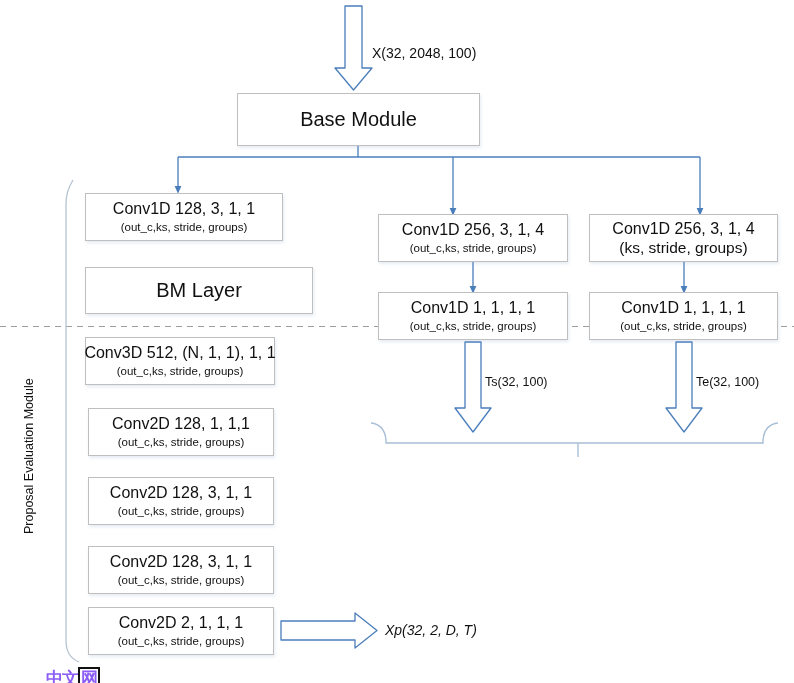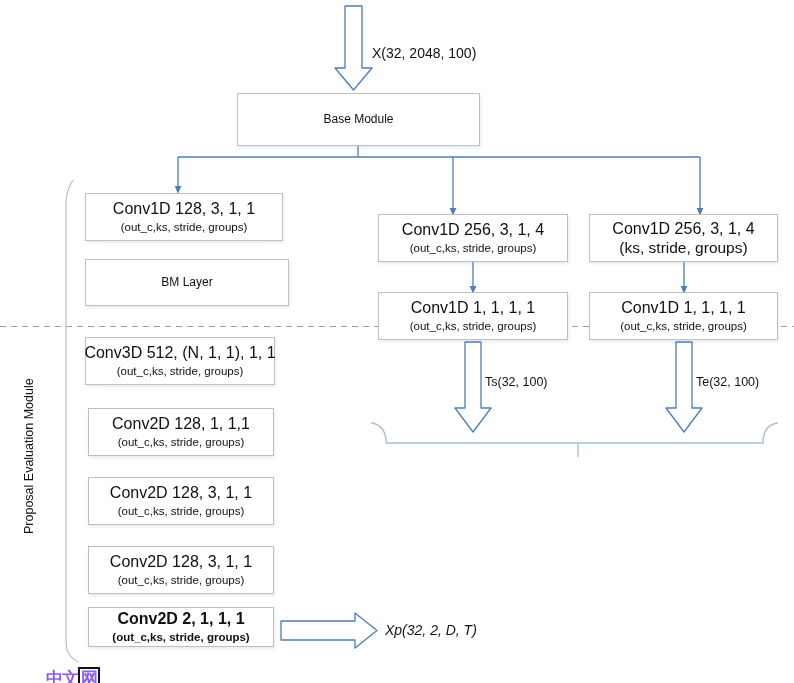--- a/index.html
+++ b/index.html
@@ -12,21 +12,21 @@
 
   .box{
     position:absolute;box-sizing:border-box;background:#ffffff;
     border:1px solid #bfbfbf;
     box-shadow:1px 2px 3px rgba(130,160,200,.20);
     display:flex;flex-direction:column;align-items:center;justify-content:center;
     text-align:center;line-height:1.12;
   }
   .box .t1{font-size:16px;color:#101010;white-space:nowrap;}
   .box .t2{font-size:11.5px;color:#101010;white-space:nowrap;margin-top:3px;}
-  .box.single .t1{font-size:12px;}
+  .box.single .t1{font-size:20px;}
   .box.bigsub .t2{font-size:15.5px;margin-top:1px;}
 
   .lbl{position:absolute;font-size:12.5px;color:#111;white-space:nowrap;}
   .lbl.big{font-size:14px;text-align:center;}
   .lbl.module{font-size:12.5px;}
 
   .vlabel{
     position:absolute;font-size:12.5px;color:#111;white-space:nowrap;
     transform-origin:0 0;transform:rotate(-90deg);
   }
@@ -90,21 +90,21 @@
 
   <div class="box single" style="left:237px;top:93px;width:243px;height:53px;">
     <div class="t1">Base Module</div>
   </div>
 
   <div class="box" style="left:85px;top:193px;width:198px;height:48px;">
     <div class="t1">Conv1D 128, 3, 1, 1</div>
     <div class="t2">(out_c,ks, stride, groups)</div>
   </div>
 
-  <div class="box single" style="left:85px;top:259px;width:204px;height:47px;">
+  <div class="box single" style="left:85px;top:267px;width:228px;height:47px;">
     <div class="t1">BM Layer</div>
   </div>
 
   <div class="box" style="left:85px;top:337px;width:190px;height:48px;">
     <div class="t1">Conv3D 512, (N, 1, 1), 1, 1</div>
     <div class="t2">(out_c,ks, stride, groups)</div>
   </div>
 
   <div class="box" style="left:88px;top:408px;width:186px;height:48px;">
     <div class="t1">Conv2D 128, 1, 1,1</div>
@@ -114,21 +114,21 @@
   <div class="box" style="left:88px;top:477px;width:186px;height:48px;">
     <div class="t1">Conv2D 128, 3, 1, 1</div>
     <div class="t2">(out_c,ks, stride, groups)</div>
   </div>
 
   <div class="box" style="left:88px;top:546px;width:186px;height:48px;">
     <div class="t1">Conv2D 128, 3, 1, 1</div>
     <div class="t2">(out_c,ks, stride, groups)</div>
   </div>
 
-  <div class="box" style="left:88px;top:607px;width:186px;height:40px;font-weight:bold;">
+  <div class="box" style="left:88px;top:607px;width:186px;height:48px;">
     <div class="t1">Conv2D 2, 1, 1, 1</div>
     <div class="t2">(out_c,ks, stride, groups)</div>
   </div>
 
   <div class="box" style="left:378px;top:214px;width:190px;height:48px;">
     <div class="t1">Conv1D 256, 3, 1, 4</div>
     <div class="t2">(out_c,ks, stride, groups)</div>
   </div>
 
   <div class="box" style="left:378px;top:292px;width:190px;height:48px;">

